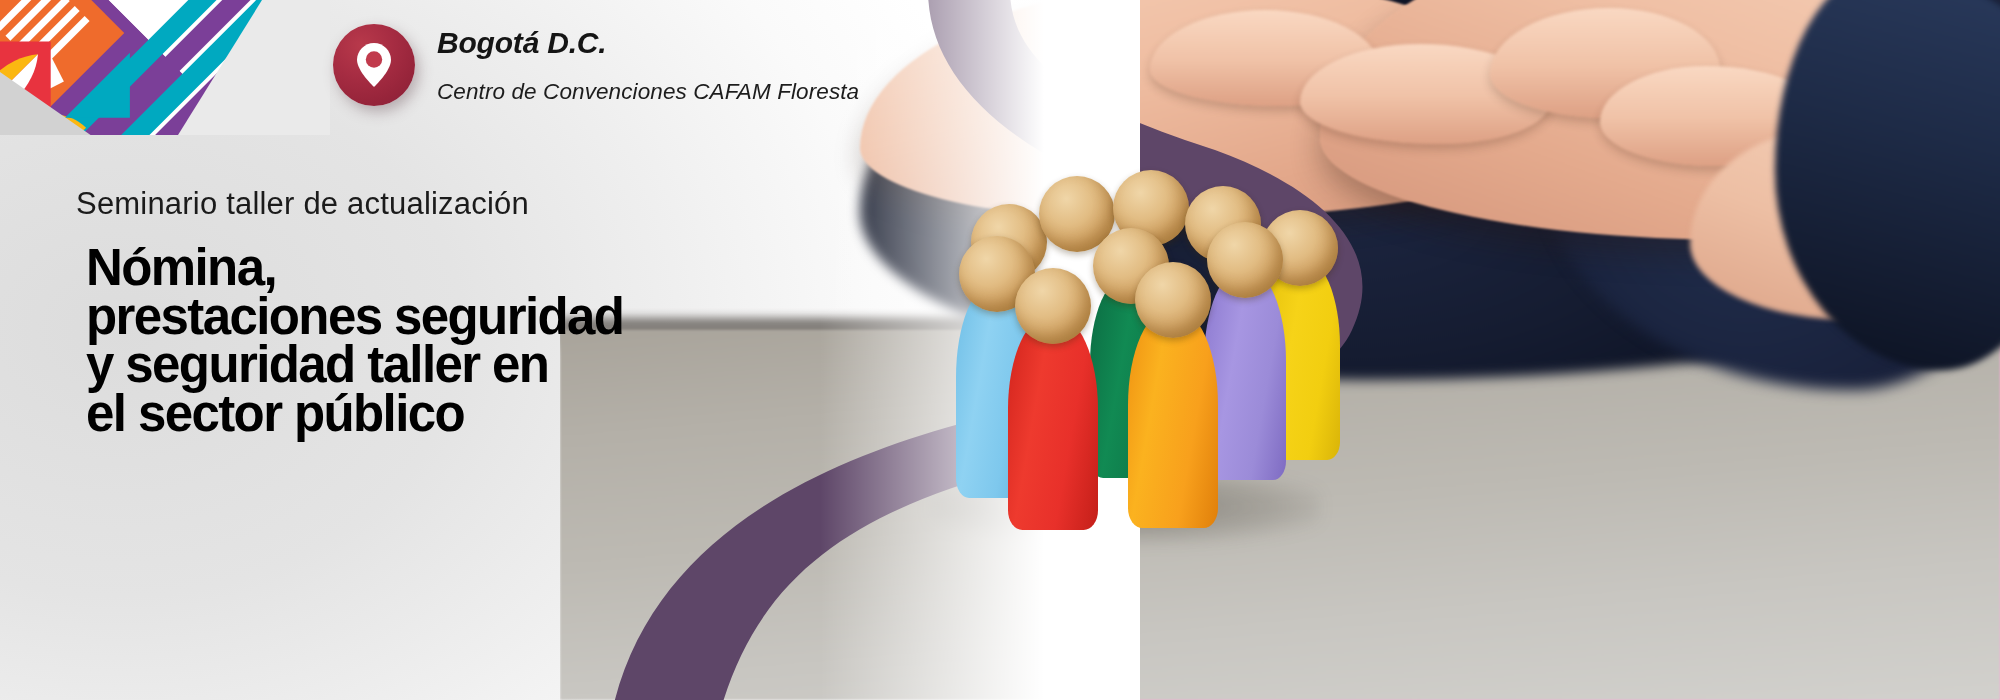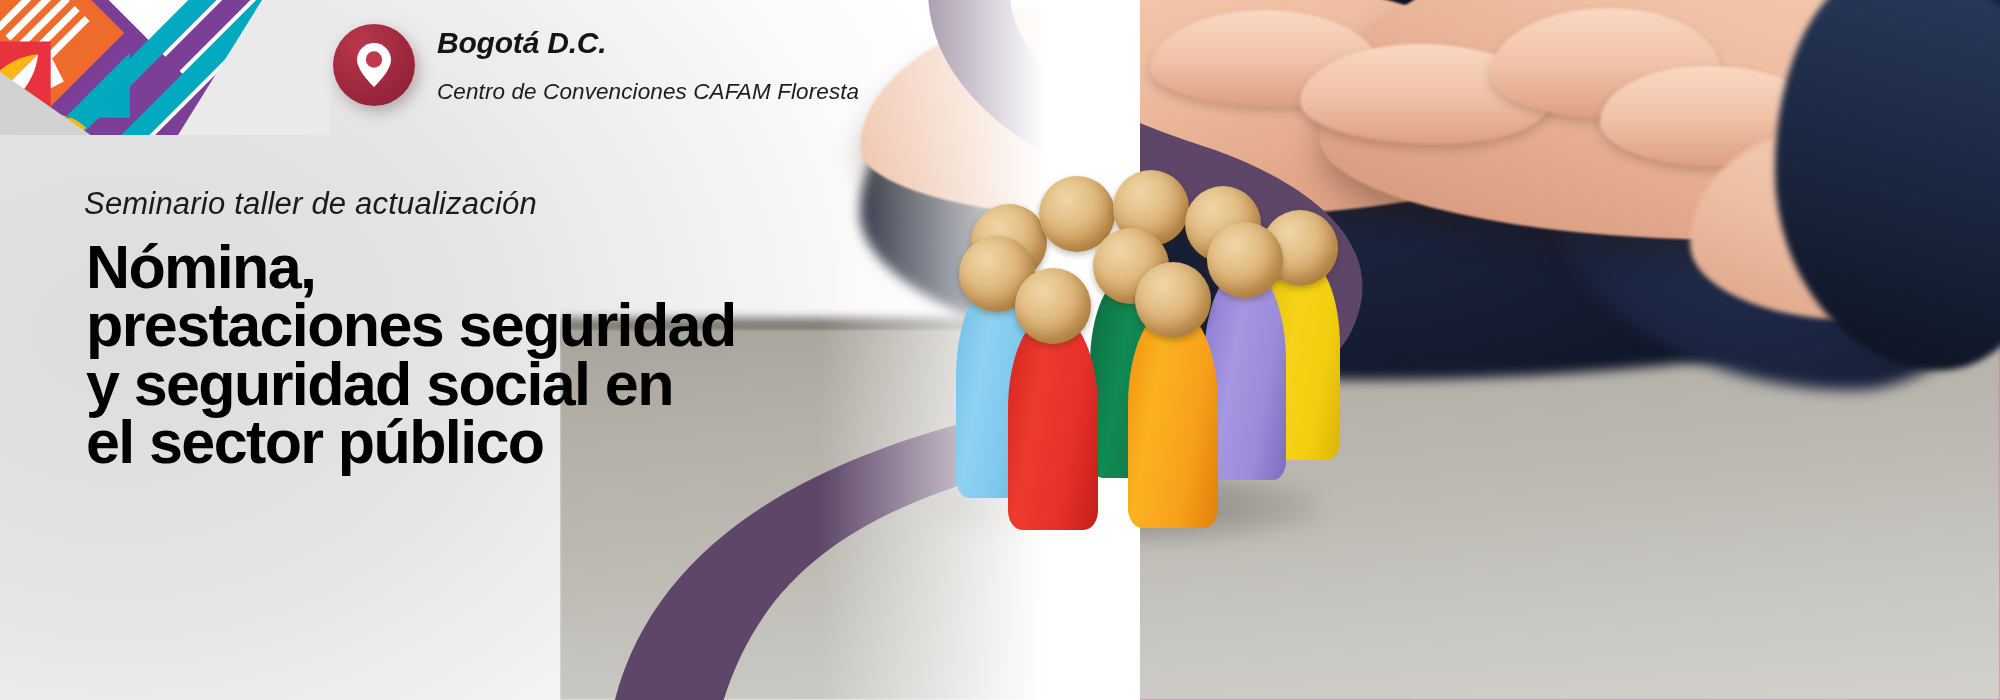--- a/index.html
+++ b/index.html
@@ -2,21 +2,21 @@
 <html><head>
 <meta charset="utf-8">
 <style>
   html,body{margin:0;padding:0;background:#fff;}
   *{box-sizing:border-box;}
   .banner{
     position:relative;
     width:2000px;height:700px;
     overflow:hidden;
     font-family:"Liberation Sans", sans-serif;
-    background:#ec4899;
+    background:#f9a8d4;
   }
 
   
   .left-panel{
     position:absolute;left:0;top:0;width:1120px;height:700px;
     background:
       radial-gradient(ellipse 900px 700px at 120px 330px, #dcdcdc 0%, #e4e4e4 38%, #efefef 62%, #fafafa 84%, #ffffff 100%);
   }
   .left-panel-fade{
     position:absolute;left:820px;top:0;width:320px;height:700px;
@@ -138,26 +138,26 @@
   .venue .city{
     font-size:30px;font-weight:bold;font-style:italic;color:#151515;
     letter-spacing:-.2px;line-height:1.12;
   }
   .venue .place{
     font-size:22.5px;font-style:italic;color:#1d1d1d;
     line-height:1.2;margin-top:18px;letter-spacing:.1px;
   }
 
   .kicker{
-    position:absolute;left:84px;top:186px;
-    font-size:31px;font-style:italic;color:#1b1b1b;letter-spacing:.2px;
+    position:absolute;left:76px;top:186px;
+    font-size:31px;color:#1b1b1b;letter-spacing:.2px;
   }
   .title{
-    position:absolute;left:86px;top:238px;width:960px;
-    font-size:61px;font-weight:bold;color:#000;
+    position:absolute;left:86px;top:244px;width:960px;
+    font-size:51px;font-weight:bold;color:#000;
     line-height:.955;letter-spacing:-1.6px;
   }
   .title .ln{display:block;white-space:nowrap;}
 </style>
 </head>
 <body>
 
 <div class="banner">
 
   <div class="left-panel"></div>
@@ -318,17 +318,17 @@
   <div class="venue">
     <div class="city">Bogotá D.C.</div>
     <div class="place">Centro de Convenciones CAFAM Floresta</div>
   </div>
 
   <div class="kicker">Seminario taller de actualización</div>
 
   <div class="title">
     <span class="ln">Nómina,</span>
     <span class="ln">prestaciones seguridad</span>
-    <span class="ln">y seguridad social en</span>
+    <span class="ln">y seguridad taller en</span>
     <span class="ln">el sector público</span>
   </div>
 
 </div>
 
 </body></html>

